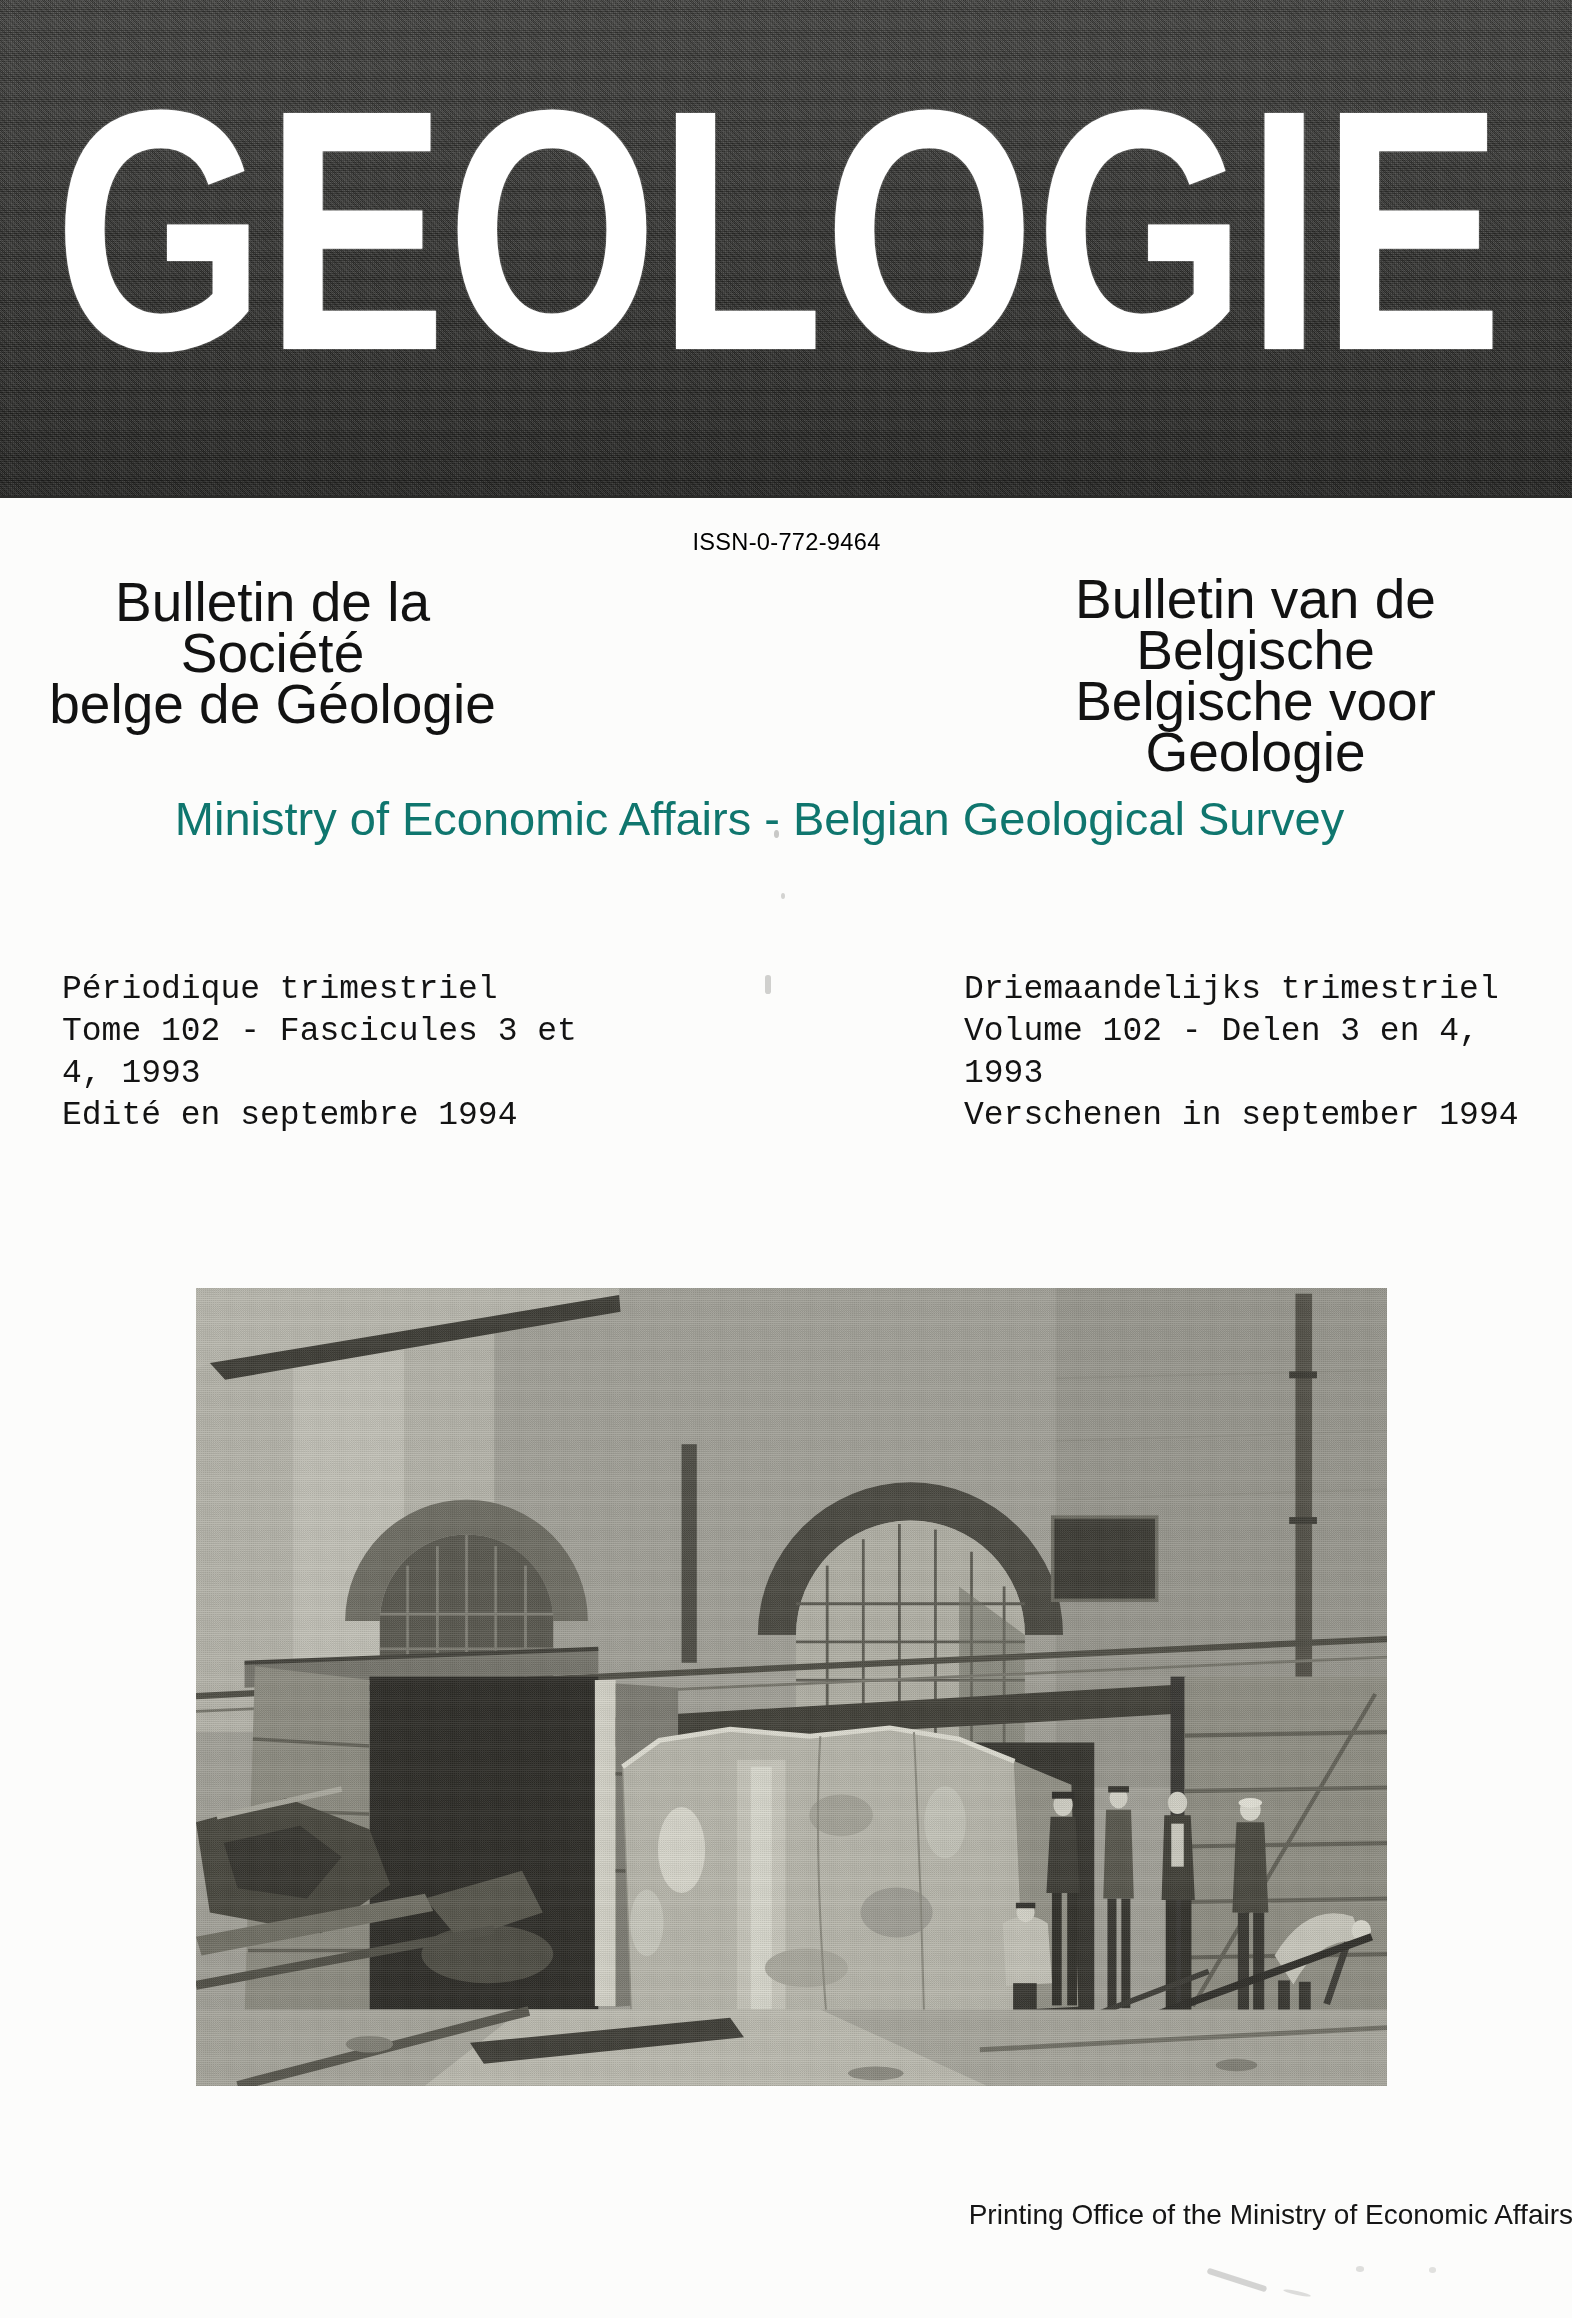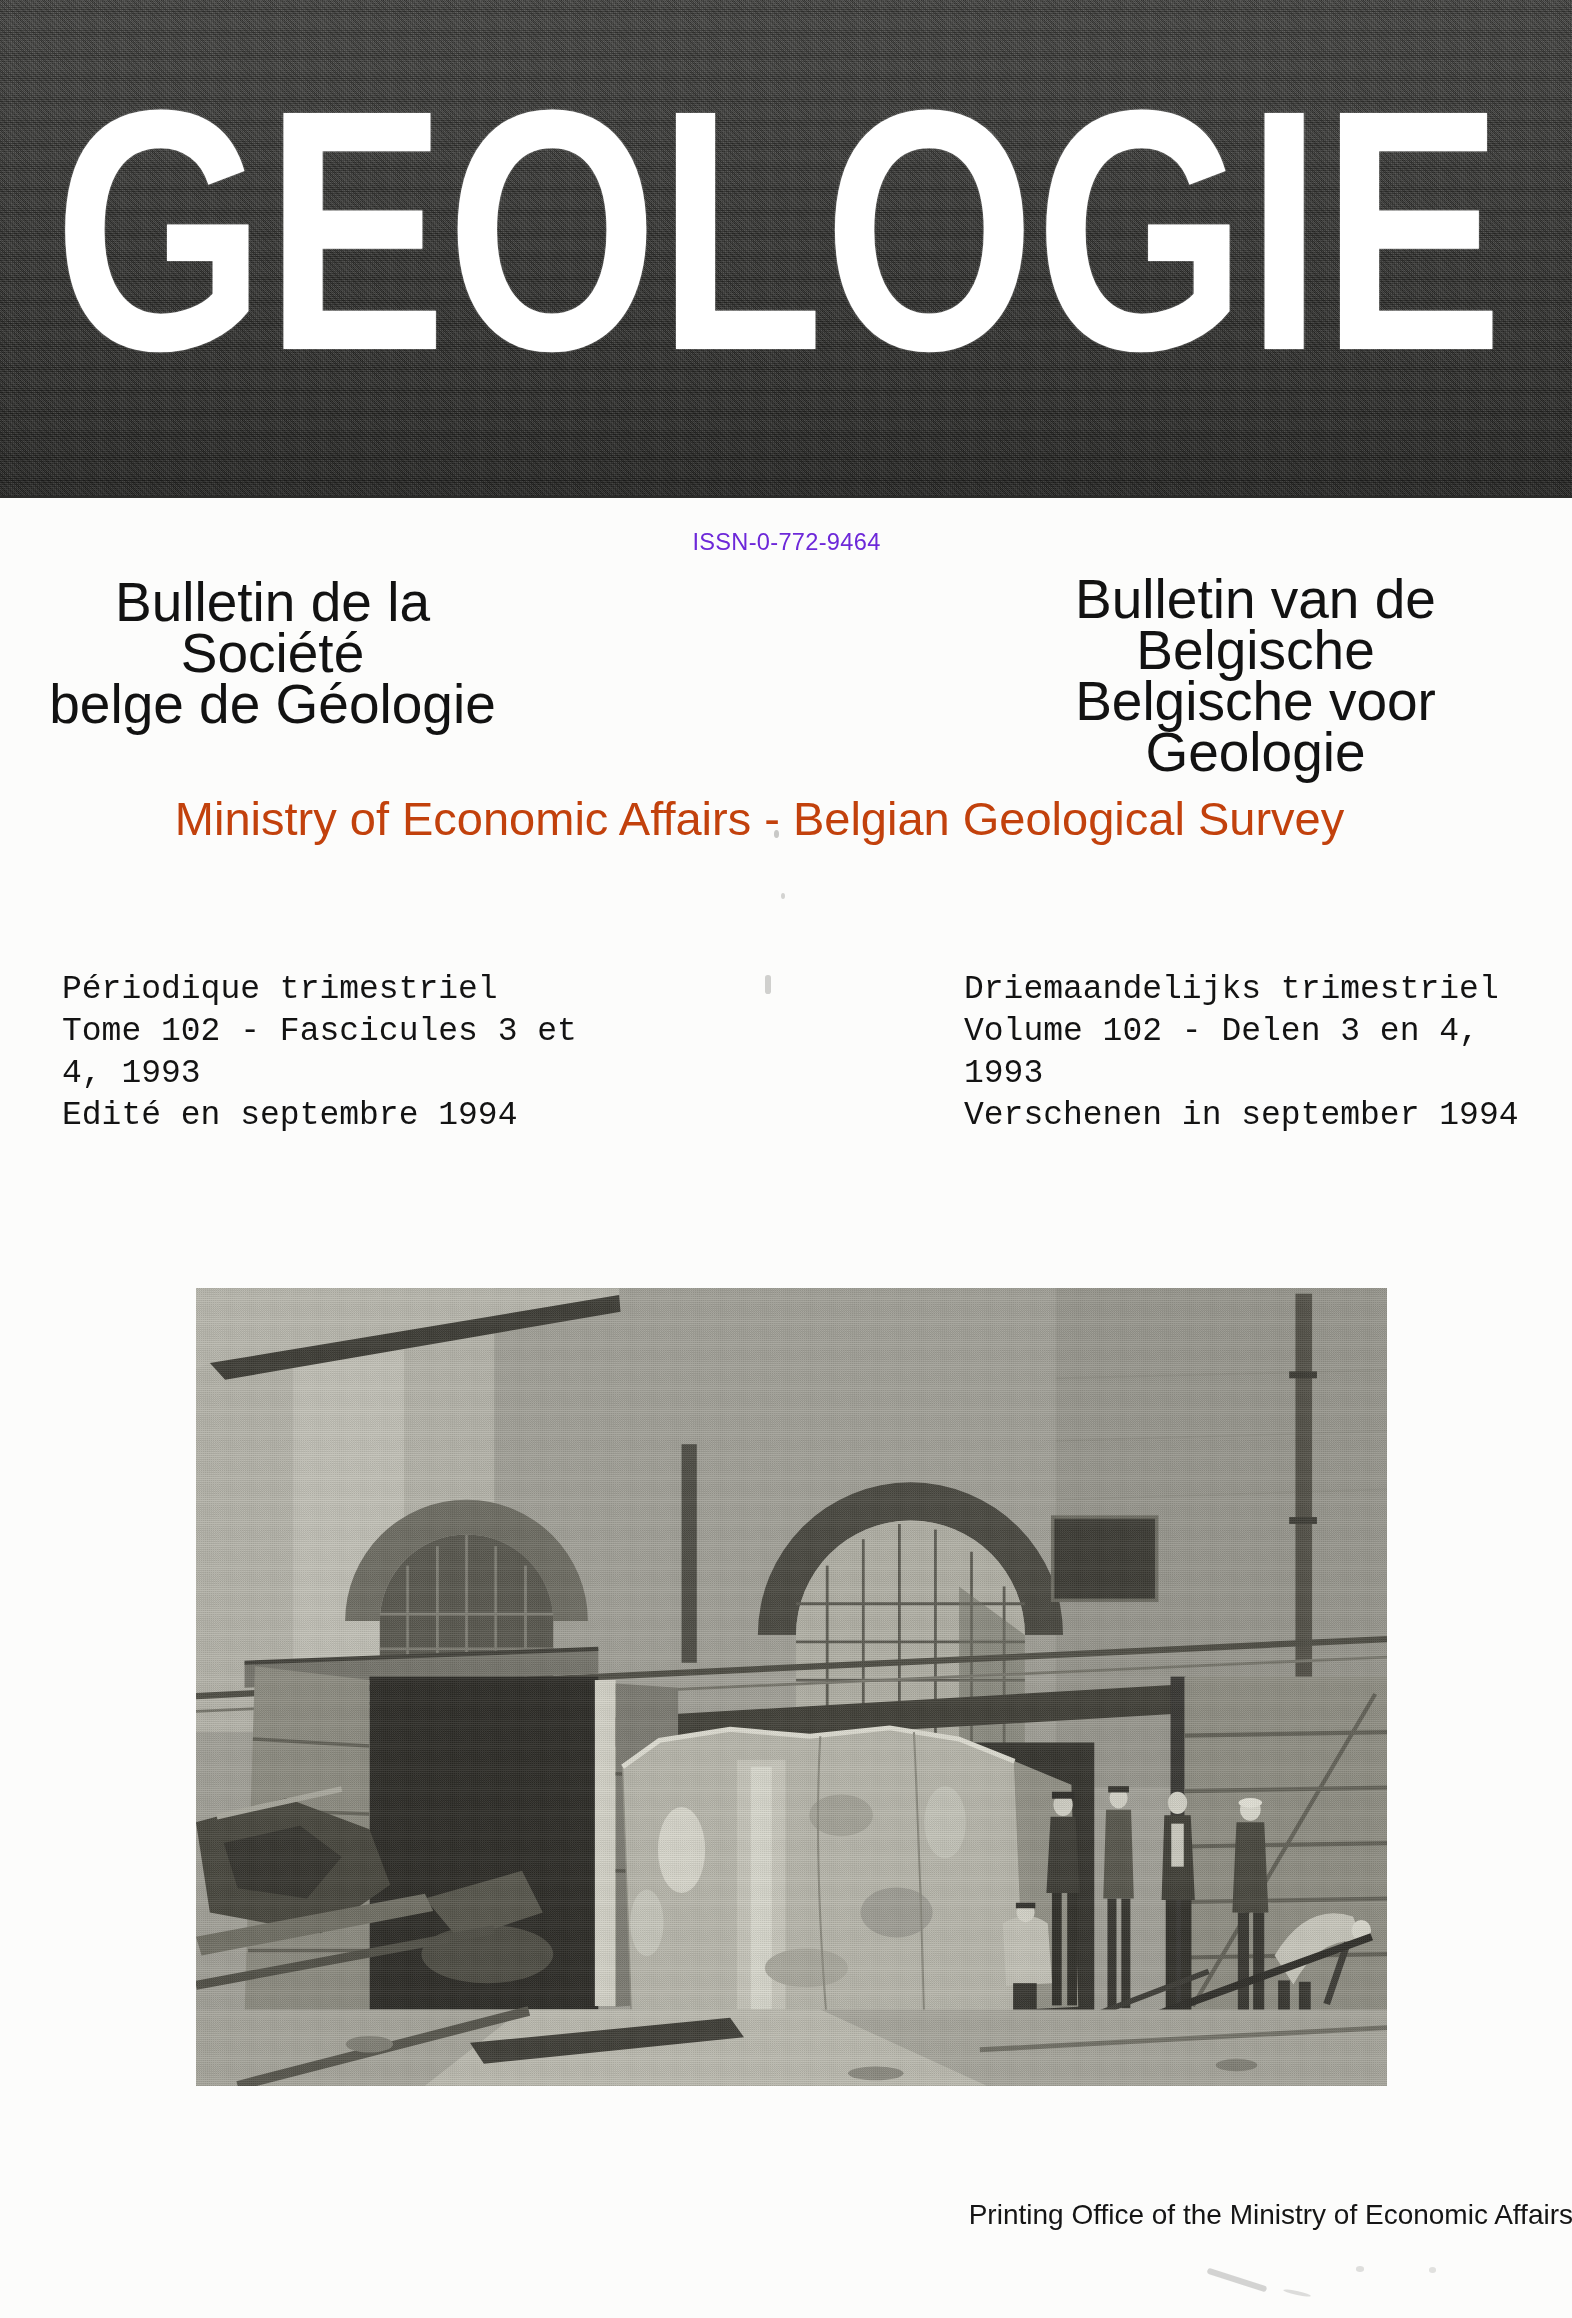--- a/index.html
+++ b/index.html
@@ -21,28 +21,28 @@
   .banner-title{
     position:absolute;left:54px;top:59px;
     font-size:343px;line-height:1;font-weight:bold;color:#ffffff;
     white-space:nowrap;letter-spacing:0;
     transform:scaleX(0.792);transform-origin:left top;
     text-shadow:0 0 2.1px rgba(255,255,255,.45);
   }
   
   .issn{
     position:absolute;left:0;top:530px;width:1573px;
-    text-align:center;font-size:23.6px;line-height:1.1;letter-spacing:0.3px;color:#6d28d9;
+    text-align:center;font-size:23.6px;line-height:1.1;letter-spacing:0.3px;color:#000000;
   }
   .society{position:absolute;font-size:55px;line-height:51px;text-align:center;color:#121212;}
   .society.fr{left:42px;top:577px;width:461px;}
   .society.nl{left:971px;top:574px;width:569px;}
   .heading{
     position:absolute;left:0;top:793px;width:1519px;
-    text-align:center;font-size:47px;line-height:1.1;color:#c2410c;
+    text-align:center;font-size:47px;line-height:1.1;color:#0f766e;
   }
   .edition{position:absolute;font-size:33px;line-height:42px;text-align:left;color:#131313;font-family:Liberation Mono, monospace;}
   .edition.fr{left:62px;top:969px;width:569px;}
   .edition.nl{left:964px;top:969px;width:569px;}
   .caption{
     position:absolute;left:0;top:2199px;width:1573px;
     text-align:right;font-size:28px;line-height:1.15;color:#151515;
   }
   
   .photo{

